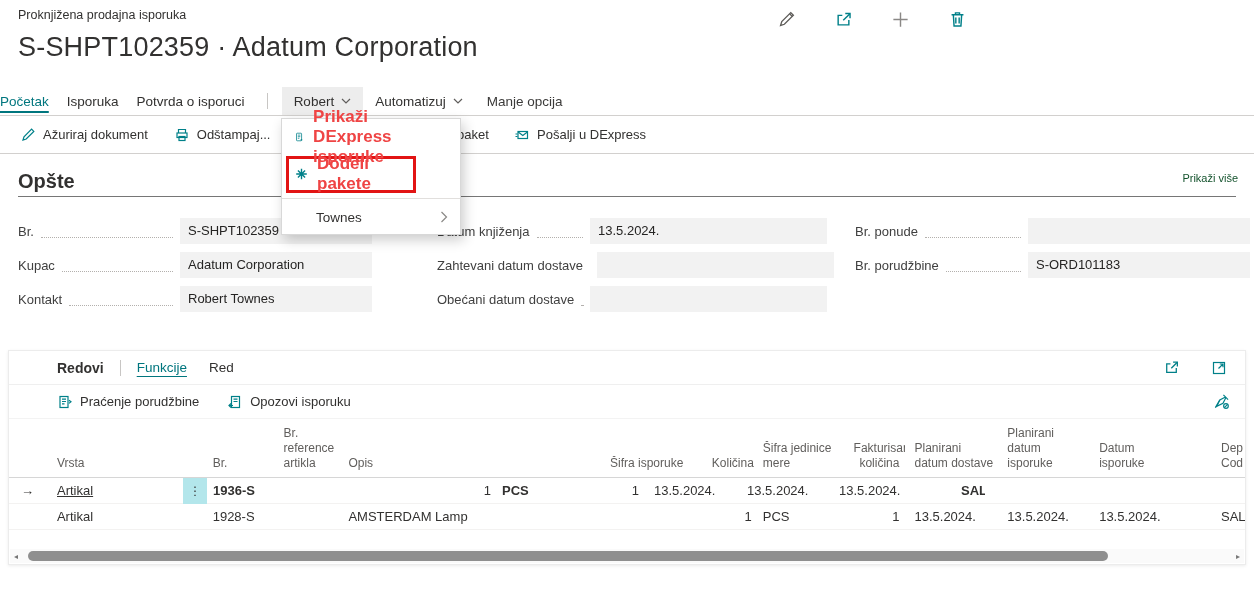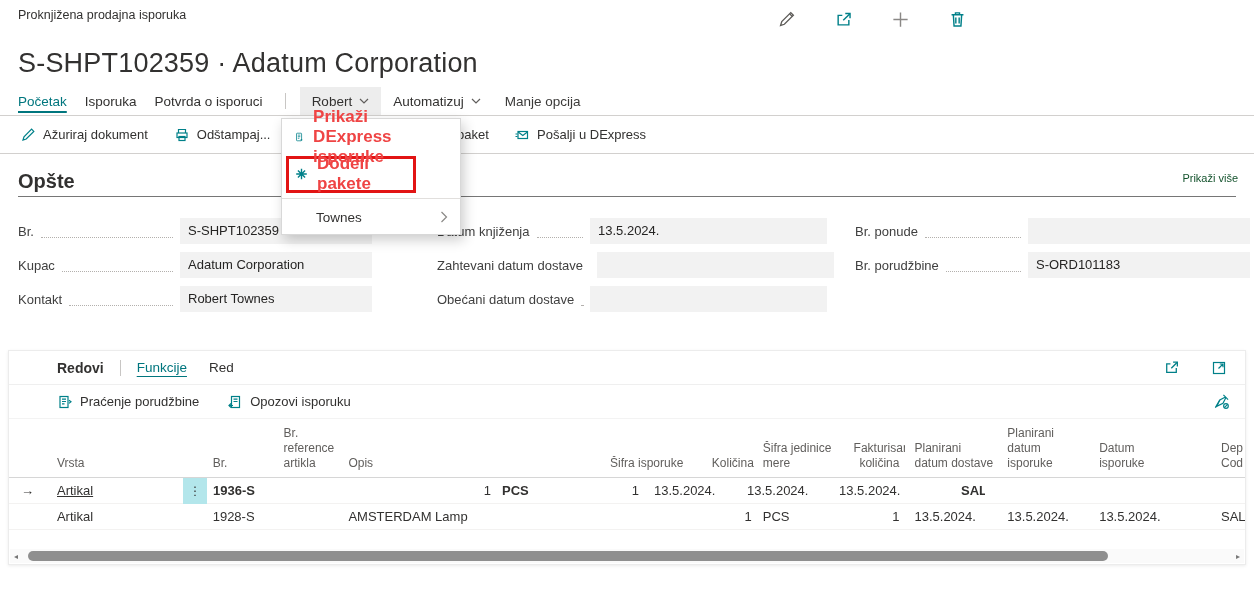--- a/index.html
+++ b/index.html
@@ -7,25 +7,25 @@
   body {
     width:1254px; height:597px; position:relative; overflow:hidden;
     background:#ffffff; font-family:"Liberation Sans", sans-serif; color:#323130;
   }
   svg { display:block; }
 
   
   .caption { position:absolute; left:18px; top:8px; font-size:12.5px; color:#323130; }
   .top-icons { position:absolute; left:776px; top:9px; display:flex; gap:37px; align-items:center; }
   .icon-btn { width:20px; height:20px; display:flex; align-items:center; justify-content:center; cursor:pointer; }
-  .page-title { position:absolute; left:18px; top:48px; font-size:27px; font-weight:400; color:#323130; letter-spacing:0.2px; }
+  .page-title { position:absolute; left:18px; top:32px; font-size:27px; font-weight:400; color:#323130; letter-spacing:0.2px; }
 
   
   .menubar { position:absolute; left:0; top:87px; right:0; height:29px; border-bottom:1px solid #d2d0ce;
-             display:flex; align-items:stretch; padding-left:18px; font-size:13.5px; }
+             display:flex; align-items:stretch; font-size:13.5px; }
   .tab { display:flex; align-items:center; margin-right:18px; color:#323130; cursor:pointer; }
   .tab.active { color:#00767e; text-decoration:underline; text-decoration-thickness:2px; text-underline-offset:5px; }
   .mb-divider { width:1px; background:#c8c6c4; margin:6px 14px 6px 4px; }
   .menu-item { display:flex; align-items:center; gap:7px; padding:0 12px; color:#323130; cursor:pointer; }
   .menu-item.open { background:#ededed; }
   .menu-plain { display:flex; align-items:center; padding:0 12px; color:#3b3a39; cursor:pointer; }
 
   
   .action-bar { position:absolute; left:0; top:116px; right:0; height:38px; border-bottom:1px solid #d2d0ce; }
   .action-flex { display:flex; align-items:center; height:100%; padding-left:20px; gap:26px; }

